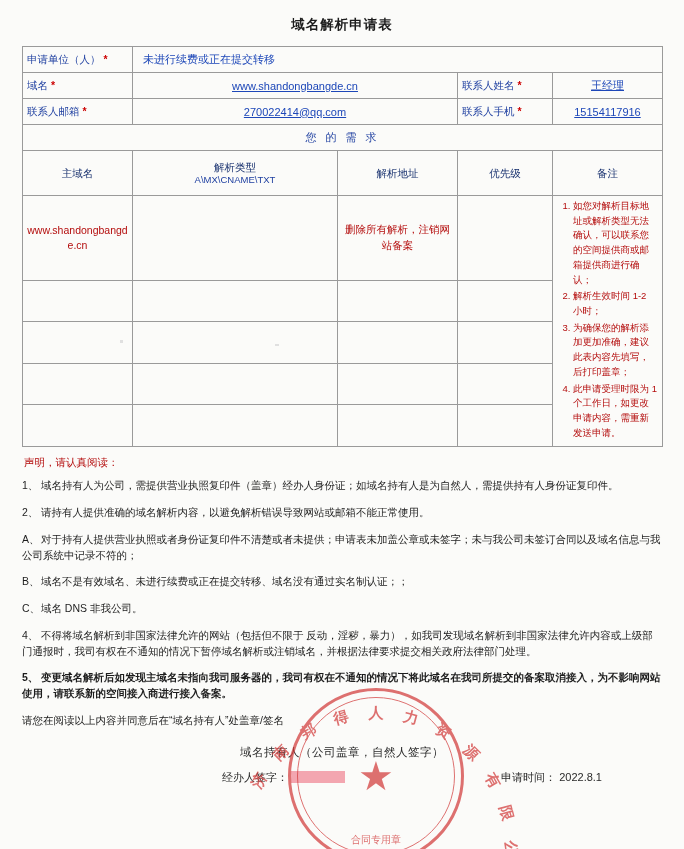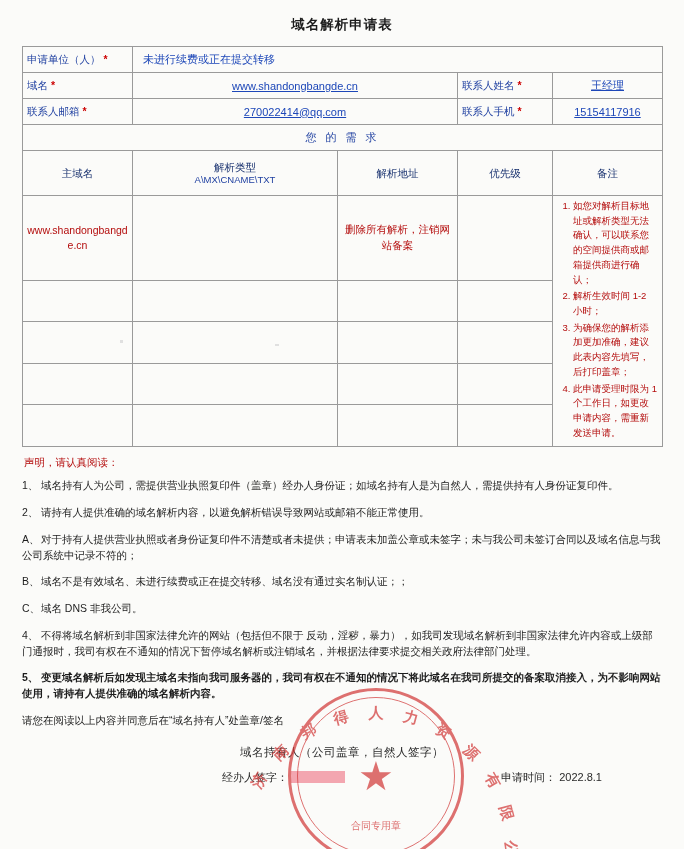--- a/index.html
+++ b/index.html
@@ -166,21 +166,21 @@
     position:absolute;
     left:50%;top:50%;
     font-size:15px;
     color:#d23b3b;
     font-weight:bold;
     transform-origin:0 72px;
     font-family:"Liberation Serif","DejaVu Serif",serif;
   }
   .stamp .bottomtxt{
     position:absolute;
-    bottom:28px;left:0;width:100%;
+    bottom:14px;left:0;width:100%;
     text-align:center;
     font-size:10px;
     color:#d23b3b;
   }
   .speck{position:absolute;background:#cfcfcf;opacity:.6;}
 </style>
 </head>
 <body>
 
 <div class="page">
@@ -310,21 +310,21 @@
     <p class="indent1">
       <span class="t-num">C、</span>
       <span>域名 DNS 非我公司。</span>
     </p>
     <p>
       <span class="t-num">4、</span>
       <span>不得将域名解析到非国家法律允许的网站（包括但不限于 反动，淫秽，暴力），如我司发现域名解析到非国家法律允许内容或上级部门通报时，我司有权在不通知的情况下暂停域名解析或注销域名，并根据法律要求提交相关政府法律部门处理。</span>
     </p>
     <p class="bold-red" style="font-weight:bold">
       <span class="t-num">5、</span>
-      <span>变更域名解析后如发现主域名未指向我司服务器的，我司有权在不通知的情况下将此域名在我司所提交的备案取消接入，为不影响网站使用，请持有人提供准确的域名解析内容。</span>
+      <span>变更域名解析后如发现主域名未指向我司服务器的，我司有权在不通知的情况下将此域名在我司所提交的备案取消接入，为不影响网站使用，请联系新的空间接入商进行接入备案。</span>
     </p>
     <p>
       <span>请您在阅读以上内容并同意后在“域名持有人”处盖章/签名</span>
     </p>
   </div>
 
   <div class="sig-block">
     <div class="sig-holder">域名持有人（公司盖章，自然人签字）</div>
     <div class="sig-row">
       <div>

